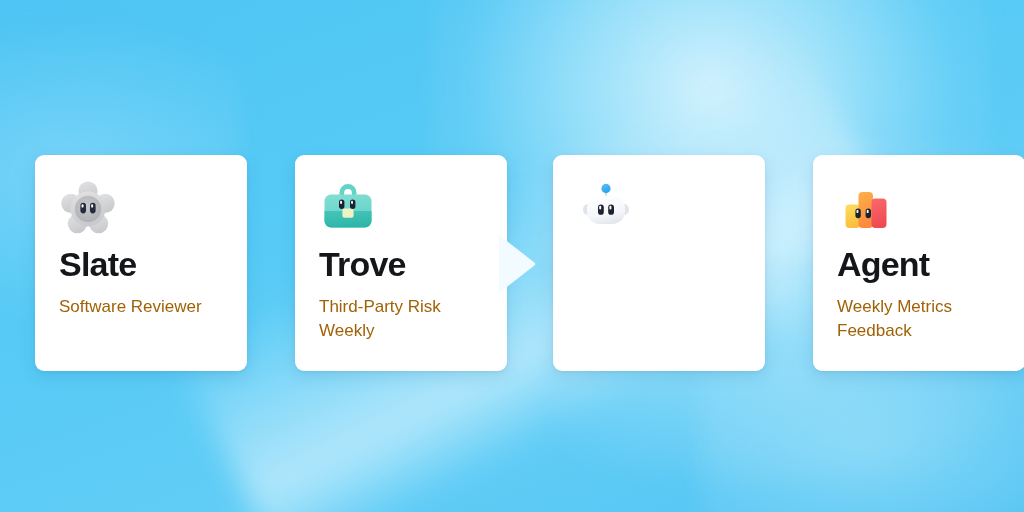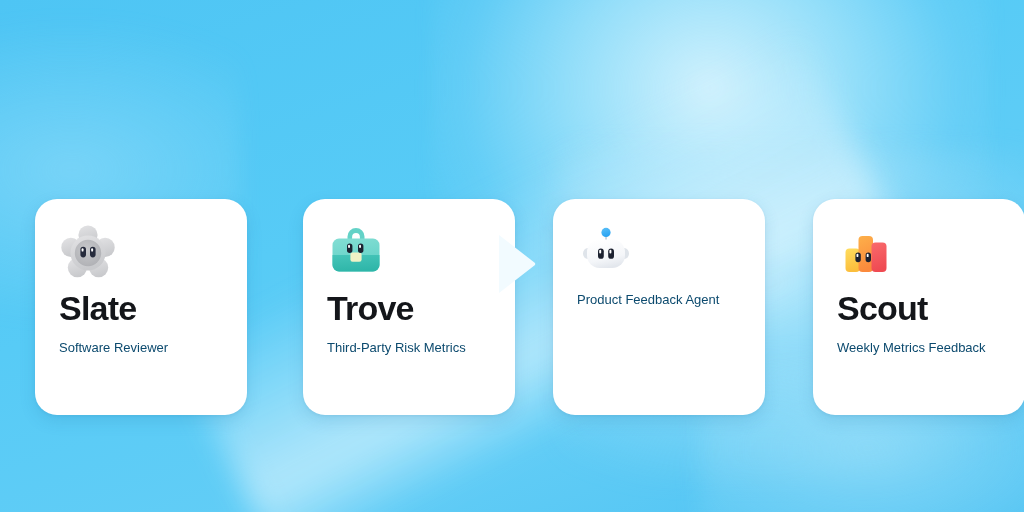--- a/index.html
+++ b/index.html
@@ -96,51 +96,50 @@
     width: 1024px;
     height: 216px;
   }
 
   .card {
     position: absolute;
     top: 0;
     width: 212px;
     height: 216px;
     background: #ffffff;
-    border-radius: 22px;
+    border-radius: 9px;
     box-shadow: 0 6px 16px rgba(30,110,160,0.16),
                 0 1px 3px rgba(30,110,160,0.10);
     box-sizing: border-box;
     padding: 24px 24px 0 24px;
-    margin-top: 44px;
   }
   .card.pos0 { left: 35px; }
-  .card.pos1 { left: 303px; }
+  .card.pos1 { left: 295px; }
   .card.pos2 { left: 553px; }
   .card.pos3 { left: 813px; }
 
   .card-icon {
     width: 58px;
     height: 58px;
     margin-bottom: 10px;
     position: relative;
   }
 
   .card-title {
     font-size: 34px;
     font-weight: bold;
     color: #14161a;
     letter-spacing: -0.8px;
     line-height: 1.05;
     margin-bottom: 12px;
   }
 
   .card-sub {
-    font-size: 13px;
-    color: #0c4a6e;
+    font-size: 17px;
+    color: #a16207;
     line-height: 1.42;
     max-width: 165px;
   }
 
   
   #flow-arrow {
     position: absolute;
     left: 499px;
     top: 233px;
     width: 38px;
@@ -224,21 +223,21 @@
             <rect x="20.0" y="20.4" width="5.4" height="9.6" rx="2.7"></rect>
             <rect x="31.0" y="20.4" width="5.4" height="9.6" rx="2.7"></rect>
           </g>
           <g fill="#ffffff">
             <rect x="21.1" y="21.7" width="1.9" height="3.3" rx="0.95"></rect>
             <rect x="32.1" y="21.7" width="1.9" height="3.3" rx="0.95"></rect>
           </g>
         </svg>
       </div>
       <div class="card-title">Trove</div>
-      <div class="card-sub">Third-Party Risk Metrics</div>
+      <div class="card-sub">Third-Party Risk Weekly</div>
     </div>
 
     <div class="card pos2">
       <div class="card-icon">
         <svg class="icon-svg" width="58" height="58" viewBox="0 0 58 58">
           <defs>
             <linearGradient id="scoutBody" x1="0.2" y1="0" x2="0.5" y2="1">
               <stop offset="0%" stop-color="#ffffff"></stop>
               <stop offset="70%" stop-color="#f4f6f9"></stop>
               <stop offset="100%" stop-color="#e3e7ed"></stop>
@@ -256,21 +255,20 @@
           <g fill="#1d2230">
             <rect x="21.0" y="25.4" width="5.8" height="10.4" rx="2.9"></rect>
             <rect x="31.2" y="25.4" width="5.8" height="10.4" rx="2.9"></rect>
           </g>
           <g fill="#ffffff">
             <rect x="22.2" y="26.8" width="2.0" height="3.6" rx="1.0"></rect>
             <rect x="32.4" y="26.8" width="2.0" height="3.6" rx="1.0"></rect>
           </g>
         </svg>
       </div>
-      <div class="card-sub">Product Feedback Agent</div>
     </div>
 
     <div class="card pos3">
       <div class="card-icon">
         <svg class="icon-svg" width="58" height="58" viewBox="0 0 58 58">
           <defs>
             <linearGradient id="barL" x1="0" y1="0" x2="0.2" y2="1">
               <stop offset="0%" stop-color="#ffdd5e"></stop>
               <stop offset="100%" stop-color="#fbbe3c"></stop>
             </linearGradient>
@@ -289,21 +287,21 @@
           <g fill="#1d2230">
             <rect x="18.4" y="29.4" width="5.4" height="9.8" rx="2.7"></rect>
             <rect x="28.6" y="29.4" width="5.4" height="9.8" rx="2.7"></rect>
           </g>
           <g fill="#ffffff">
             <rect x="19.5" y="30.7" width="1.9" height="3.4" rx="0.95"></rect>
             <rect x="29.7" y="30.7" width="1.9" height="3.4" rx="0.95"></rect>
           </g>
         </svg>
       </div>
-      <div class="card-title">Scout</div>
+      <div class="card-title">Agent</div>
       <div class="card-sub">Weekly Metrics Feedback</div>
     </div>
 
   </div>
 
   <div id="flow-arrow">
     <svg width="38" height="62" viewBox="0 0 38 62">
       <path d="M0 2 L36 30 a2.6 2.6 0 0 1 0 2 L0 60 Z" fill="#f2fbff"></path>
     </svg>
   </div>

